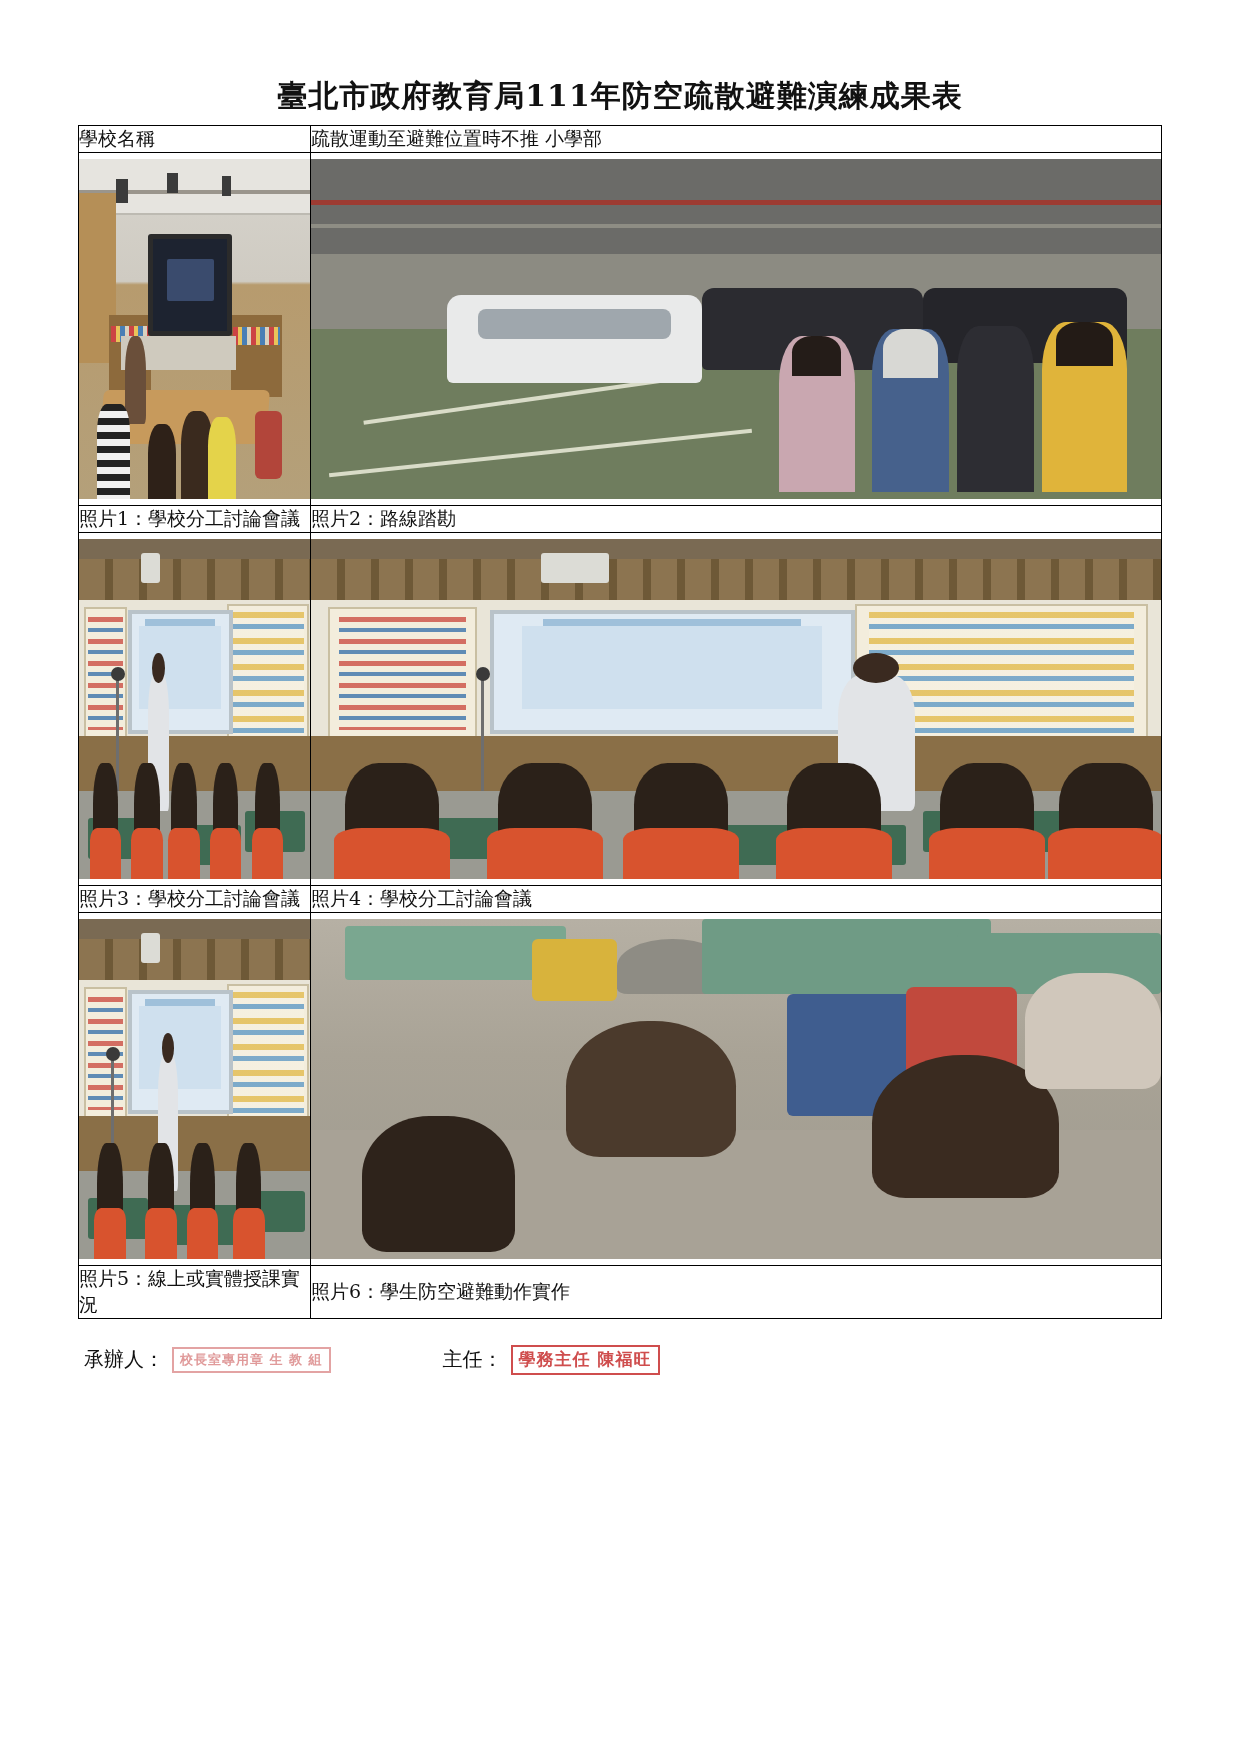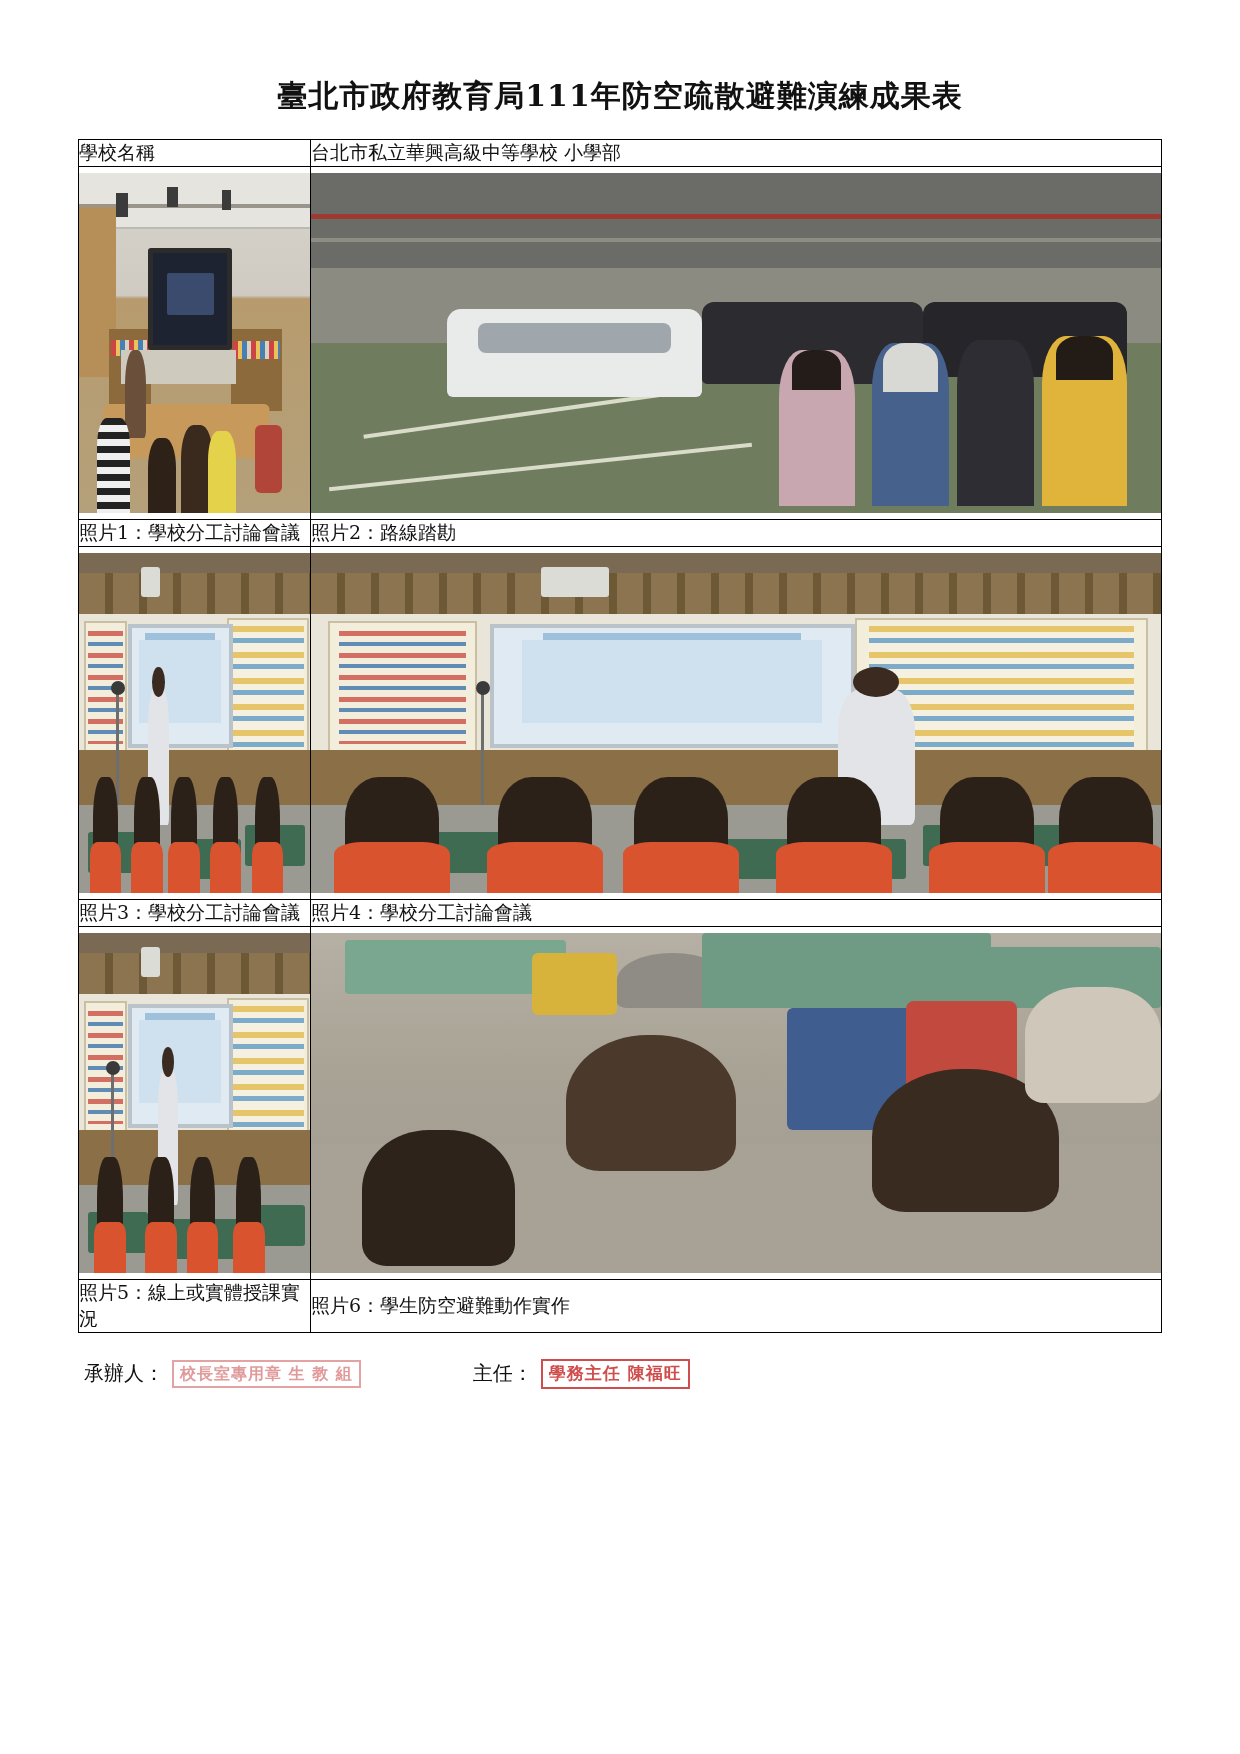--- a/index.html
+++ b/index.html
@@ -19,21 +19,21 @@
     height: 1754px;
     box-sizing: border-box;
     padding: 60px 78px 30px 78px;
     position: relative;
   }
   .doc-title {
     text-align: center;
     font-size: 30px;
     font-weight: bold;
     letter-spacing: 1px;
-    margin: 16px 0 22px 0;
+    margin: 16px 0 8px 0;
     font-family: "DejaVu Serif", "Liberation Serif", serif;
   }
   table.form {
     width: 100%;
     border-collapse: collapse;
     table-layout: fixed;
   }
   table.form td {
     border: 1.5px solid #000;
     padding: 0;
@@ -171,41 +171,41 @@
     color: #cf4d4d;
     font-size: 17px;
     line-height: 1.05;
     padding: 4px 6px;
     margin-left: 8px;
     font-weight: bold;
     letter-spacing: 1px;
     font-family: "DejaVu Serif", "Liberation Serif", serif;
     white-space: nowrap;
   }
-  .stamp.faint { color: #e09a9a; border-color: #e3a3a3; font-size: 16px; }
+  .stamp.faint { color: #e09a9a; border-color: #e3a3a3; font-size: 13px; }
   .stamp.big { font-size: 24px; padding: 5px 9px; }
   .sp1 { width: 112px; }
   .sp2 { width: 118px; }
 </style>
 </head>
 <body>
 
 <div class="page">
 
   <div class="doc-title">臺北市政府教育局111年防空疏散避難演練成果表</div>
 
   <table class="form">
     <colgroup>
       <col style="width:232px">
       <col>
     </colgroup>
     <tbody>
       <tr>
         <td class="label-cell">學校名稱</td>
-        <td class="school-name">台北市私立華興高級中等學校 小學部</td>
+        <td class="school-name">疏散運動至避難位置時不推 小學部</td>
       </tr>
 
       <tr>
         <td class="photo-cell">
           <div class="ph p1">
             <div class="ceil"></div>
               <div class="beam"></div>
               <div class="wallL"></div>
             <div class="spk1"></div>
               <div class="spk2"></div>

